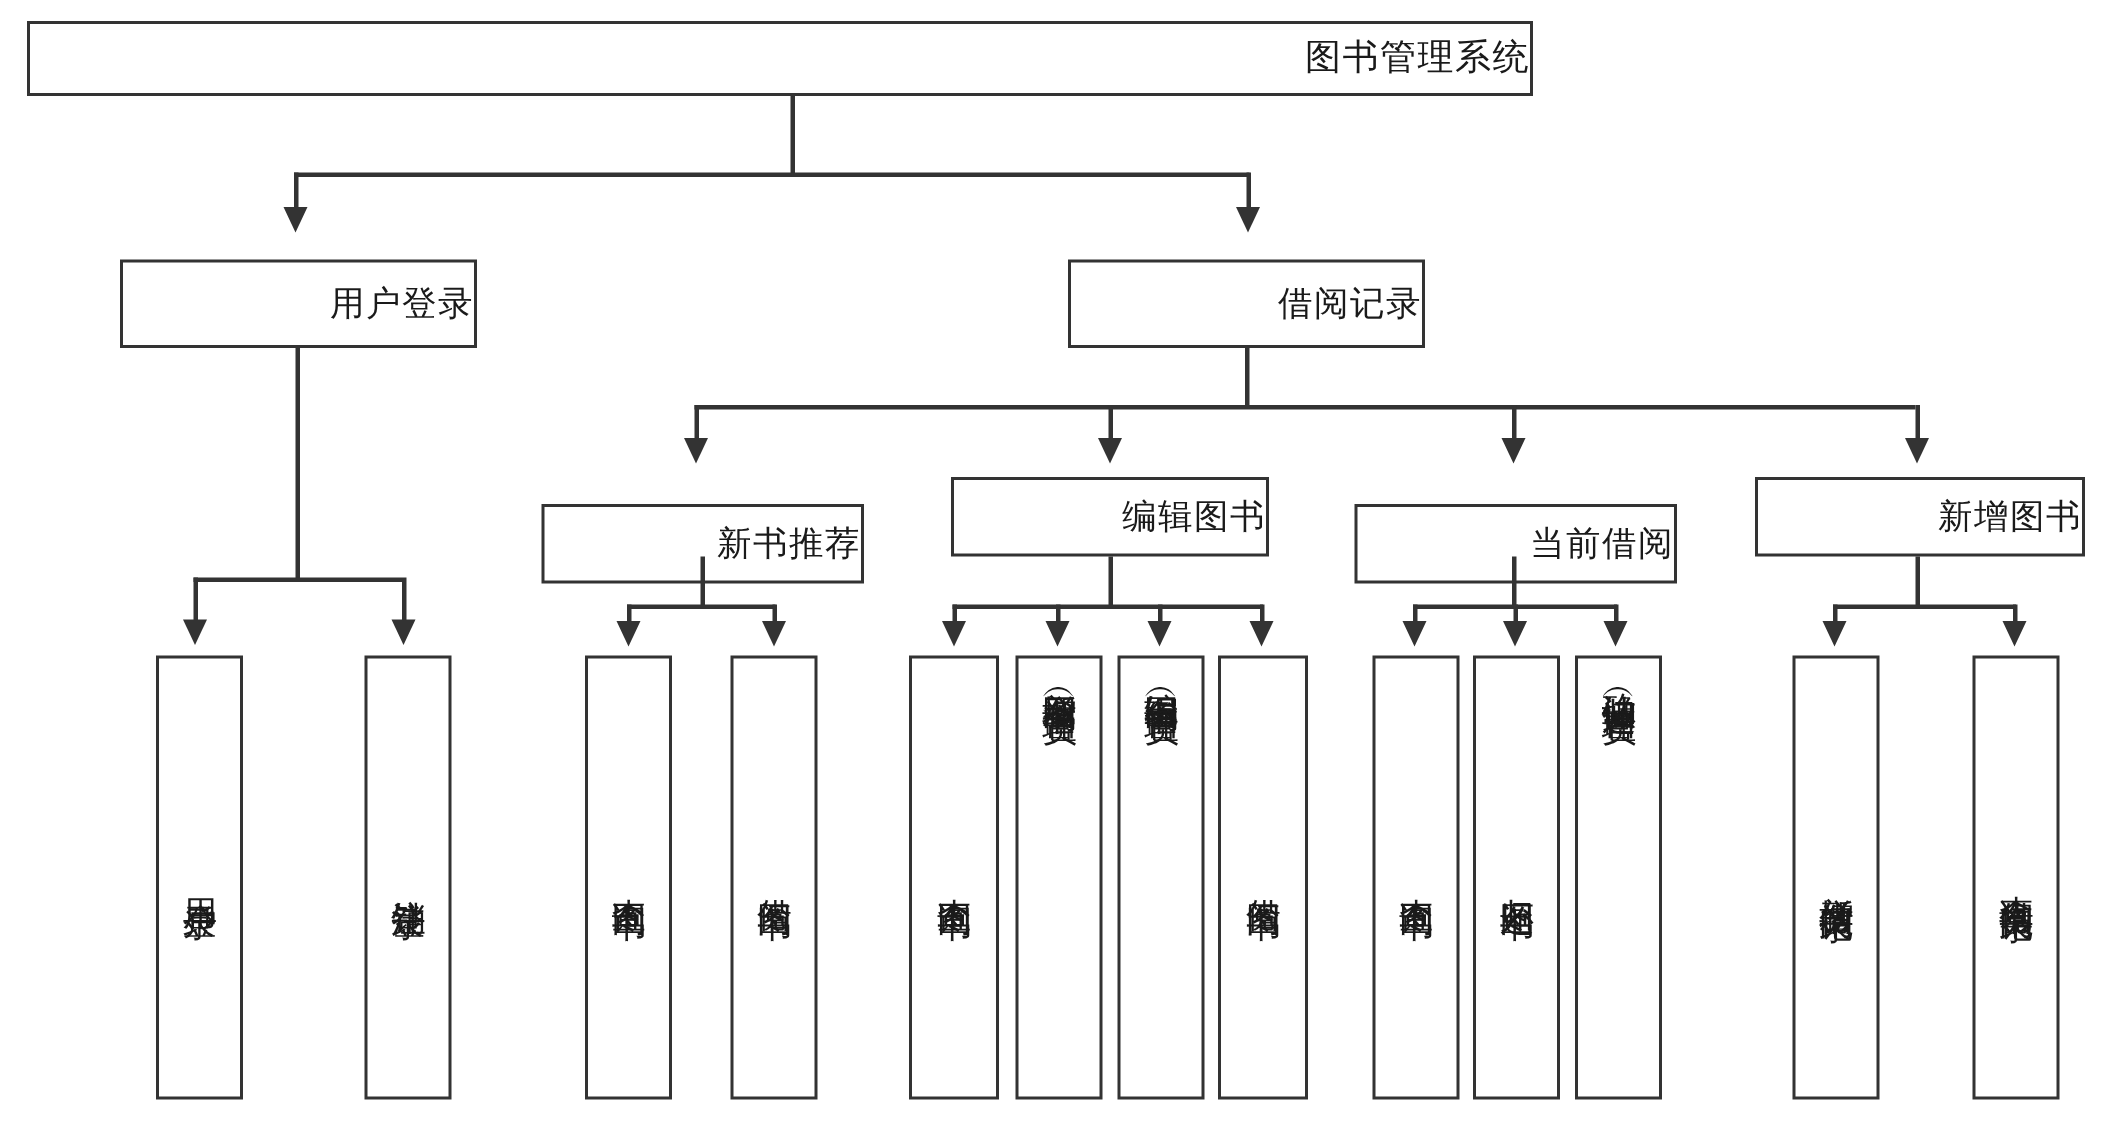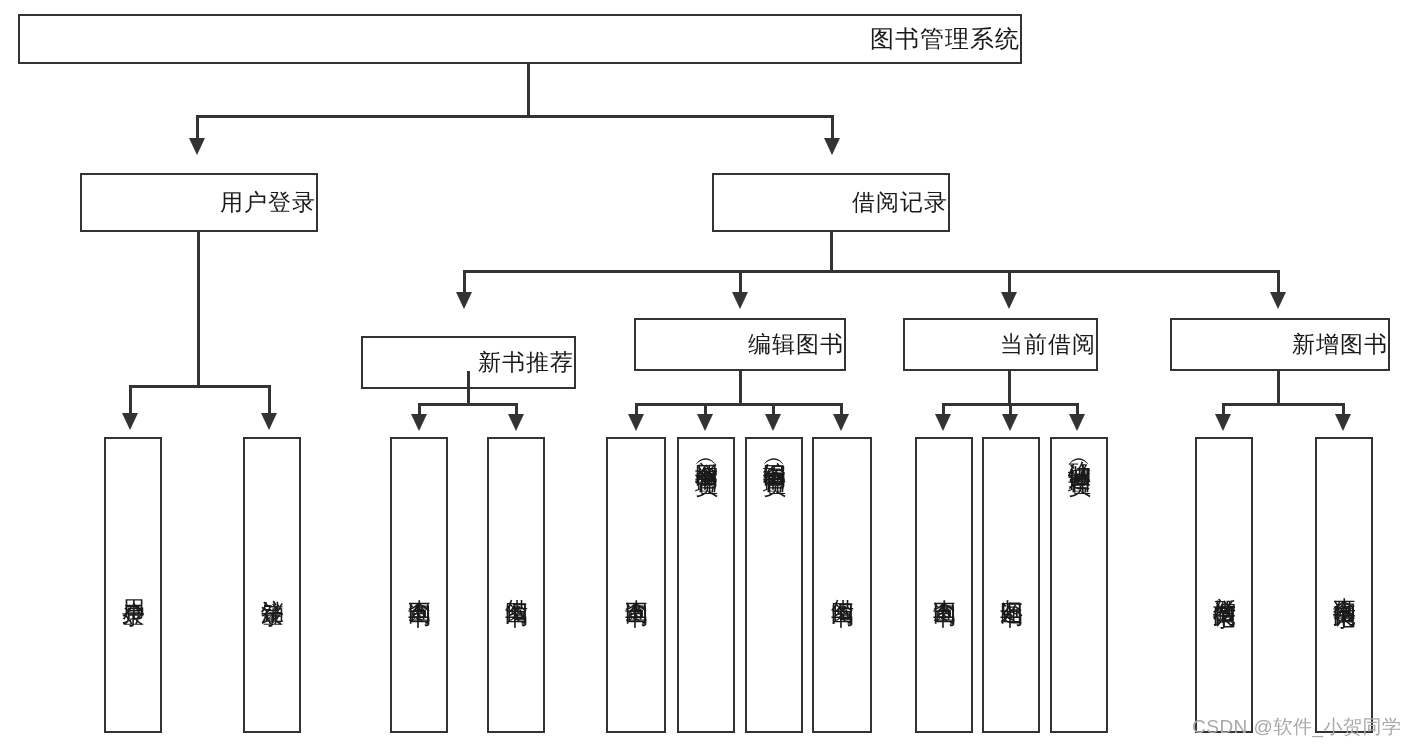--- a/index.html
+++ b/index.html
@@ -126,21 +126,21 @@
   <div class="arrow" style="left:1001px; top:292px;"></div>
   <div class="vline" style="left:1277px; top:270px; height:25px;"></div>
   <div class="arrow" style="left:1270px; top:292px;"></div>
 
   <div class="node horiz" style="left:361px; top:336px; width:215px; height:53px;">
     <span>新书推荐</span>
   </div>
   <div class="node horiz" style="left:634px; top:318px; width:212px; height:53px;">
     <span>编辑图书</span>
   </div>
-  <div class="node horiz" style="left:903px; top:318px; width:195px; height:53px;font-family:Liberation Serif, serif;">
+  <div class="node horiz" style="left:903px; top:336px; width:215px; height:53px;font-family:Liberation Serif, serif;">
     <span>当前借阅</span>
   </div>
   <div class="node horiz" style="left:1170px; top:318px; width:220px; height:53px;">
     <span>新增图书</span>
   </div>
 
   <div class="vline" style="left:467px; top:371px; height:34px;"></div>
   <div class="hline" style="left:418px; top:403px; width:99px;"></div>
   <div class="vline" style="left:418px; top:403px; height:14px;"></div>
   <div class="arrow" style="left:411px; top:414px;"></div>
@@ -211,15 +211,14 @@
     <span class="vlabel">确认归还（管理员）</span>
   </div>
 
   <div class="node vert centered" style="left:1195px; top:437px; width:58px; height:296px;">
     <span class="vlabel">新增借阅记录</span>
   </div>
   <div class="node vert centered" style="left:1315px; top:437px; width:58px; height:296px;">
     <span class="vlabel">查询借阅记录</span>
   </div>
 
-  <div id="watermark">CSDN @软件_小贺同学</div>
 
 </div>
 
 </body></html>

